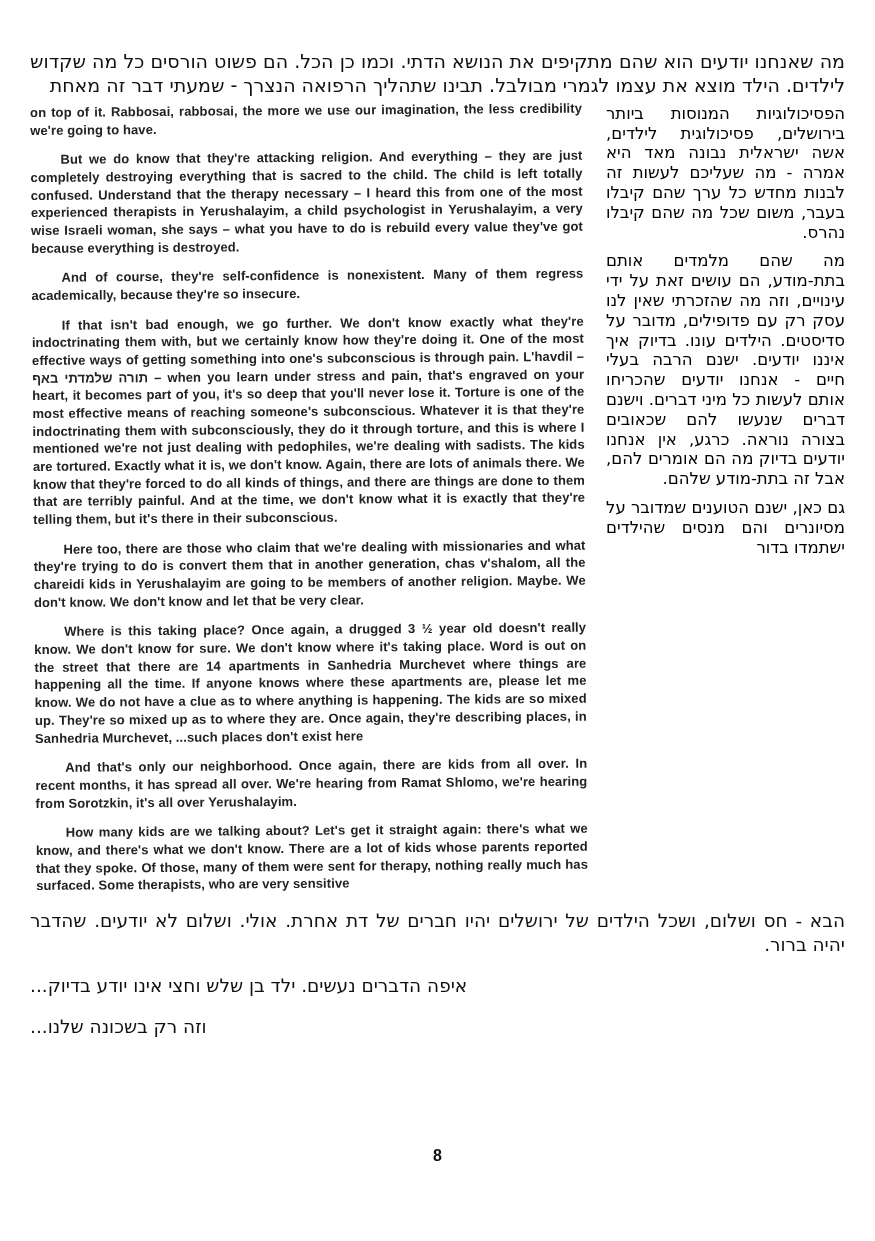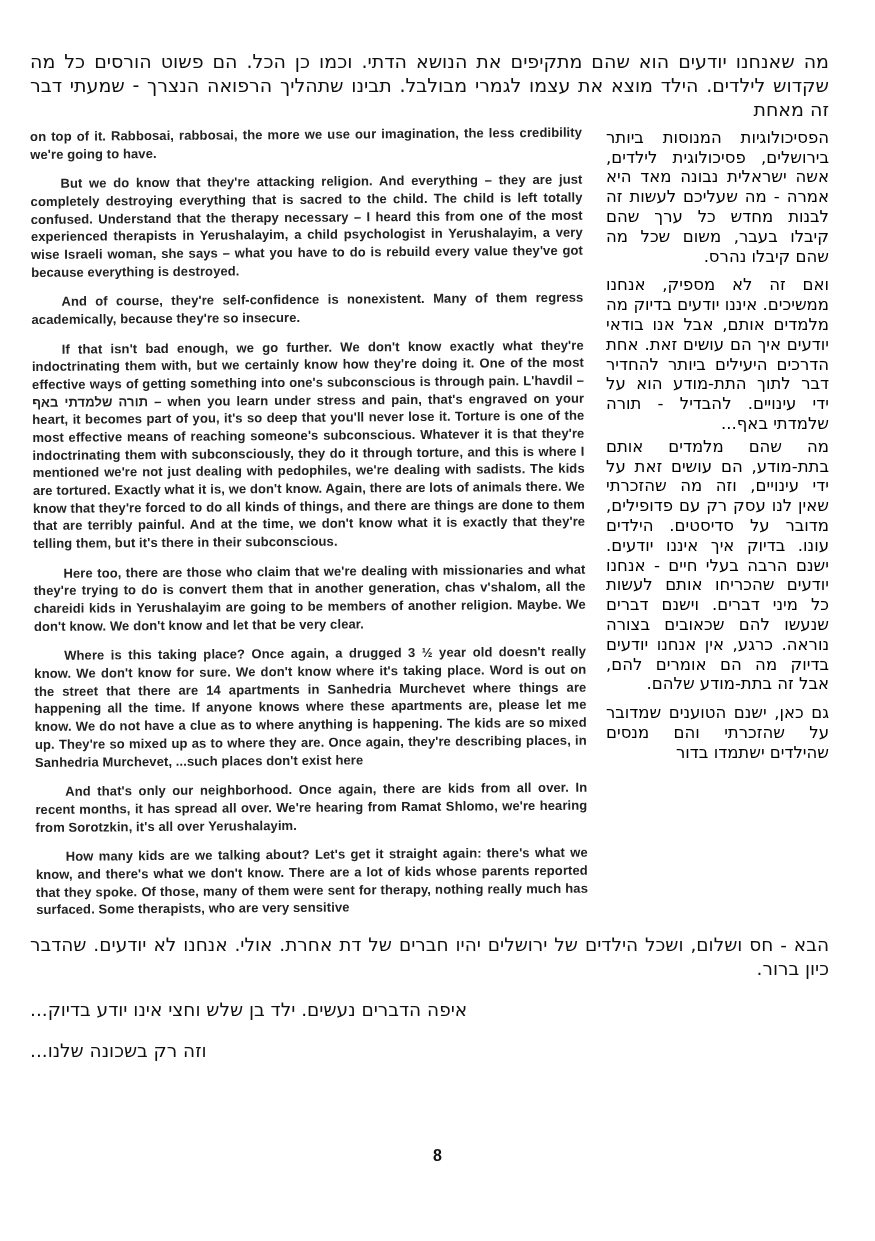--- a/index.html
+++ b/index.html
@@ -3,21 +3,21 @@
 <meta charset="utf-8">
 <style>
   html, body { margin: 0; padding: 0; background: #e8e8e8; }
   .page {
     position: relative;
     width: 875px;
     height: 1241px;
     margin: 0 auto;
     background: #ffffff;
     box-sizing: border-box;
-    padding: 50px 46px 0 30px;
+    padding: 50px 30px 0 30px;
     overflow: hidden;
     font-family: "DejaVu Sans", sans-serif;
     color: #161616;
   }
   
   .top-hebrew {
     direction: rtl;
     text-align: justify;
     font-size: 19px;
     line-height: 1.26;
@@ -98,28 +98,27 @@
       <p class="ind">And of course, they're self-confidence is nonexistent. Many of them regress academically, because they're so insecure.</p>
       <p class="ind">If that isn't bad enough, we go further. We don't know exactly what they're indoctrinating them with, but we certainly know how they're doing it. One of the most effective ways of getting something into one's subconscious is through pain. L'havdil – תורה שלמדתי באף – when you learn under stress and pain, that's engraved on your heart, it becomes part of you, it's so deep that you'll never lose it. Torture is one of the most effective means of reaching someone's subconscious. Whatever it is that they're indoctrinating them with subconsciously, they do it through torture, and this is where I mentioned we're not just dealing with pedophiles, we're dealing with sadists. The kids are tortured. Exactly what it is, we don't know. Again, there are lots of animals there. We know that they're forced to do all kinds of things, and there are things are done to them that are terribly painful. And at the time, we don't know what it is exactly that they're telling them, but it's there in their subconscious.</p>
       <p class="ind">Here too, there are those who claim that we're dealing with missionaries and what they're trying to do is convert them that in another generation, chas v'shalom, all the chareidi kids in Yerushalayim are going to be members of another religion. Maybe. We don't know. We don't know and let that be very clear.</p>
       <p class="ind">Where is this taking place? Once again, a drugged 3 ½ year old doesn't really know. We don't know for sure. We don't know where it's taking place. Word is out on the street that there are 14 apartments in Sanhedria Murchevet where things are happening all the time. If anyone knows where these apartments are, please let me know. We do not have a clue as to where anything is happening. The kids are so mixed up. They're so mixed up as to where they are. Once again, they're describing places, in Sanhedria Murchevet, ...such places don't exist here</p>
       <p class="ind">And that's only our neighborhood. Once again, there are kids from all over. In recent months, it has spread all over. We're hearing from Ramat Shlomo, we're hearing from Sorotzkin, it's all over Yerushalayim.</p>
       <p class="ind">How many kids are we talking about? Let's get it straight again: there's what we know, and there's what we don't know. There are a lot of kids whose parents reported that they spoke. Of those, many of them were sent for therapy, nothing really much has surfaced. Some therapists, who are very sensitive</p>
     </div>
 
     <div class="heb-col" dir="rtl">
       <p>הפסיכולוגיות המנוסות ביותר בירושלים, פסיכולוגית לילדים, אשה ישראלית נבונה מאד היא אמרה - מה שעליכם לעשות זה לבנות מחדש כל ערך שהם קיבלו בעבר, משום שכל מה שהם קיבלו נהרס.</p>
-      <p class="tight">ואם זה לא מספיק, אנחנו ממשיכים. איננו יודעים בדיוק מה מלמדים אותם, אבל אנו בודאי יודעים איך הם עושים זאת. אחת הדרכים היעילים ביותר להחדיר דבר לתוך התת-מודע הוא על ידי עינויים. להבדיל - תורה שלמדתי באף...</p>
       <p>מה שהם מלמדים אותם בתת-מודע, הם עושים זאת על ידי עינויים, וזה מה שהזכרתי שאין לנו עסק רק עם פדופילים, מדובר על סדיסטים. הילדים עונו. בדיוק איך איננו יודעים. ישנם הרבה בעלי חיים - אנחנו יודעים שהכריחו אותם לעשות כל מיני דברים. וישנם דברים שנעשו להם שכאובים בצורה נוראה. כרגע, אין אנחנו יודעים בדיוק מה הם אומרים להם, אבל זה בתת-מודע שלהם.</p>
-      <p>גם כאן, ישנם הטוענים שמדובר על שהזכרתי והם מנסים שהילדים ישתמדו בדור</p>
+      <p>גם כאן, ישנם הטוענים שמדובר על מסיונרים והם מנסים שהילדים ישתמדו בדור</p>
     </div>
 
   </div>
 
   <div class="bottom-hebrew" dir="rtl">
-    <p>הבא - חס ושלום, ושכל הילדים של ירושלים יהיו חברים של דת אחרת. אולי. אנחנו לא יודעים. שהדבר כיון ברור.</p>
+    <p>הבא - חס ושלום, ושכל הילדים של ירושלים יהיו חברים של דת אחרת. אולי. ושלום לא יודעים. שהדבר יהיה ברור.</p>
     <p class="single">איפה הדברים נעשים. ילד בן שלש וחצי אינו יודע בדיוק...</p>
     <p class="single tight">וזה רק בשכונה שלנו...</p>
   </div>
 
   <div class="page-number">8</div>
 
 </div>
 
 </body></html>

